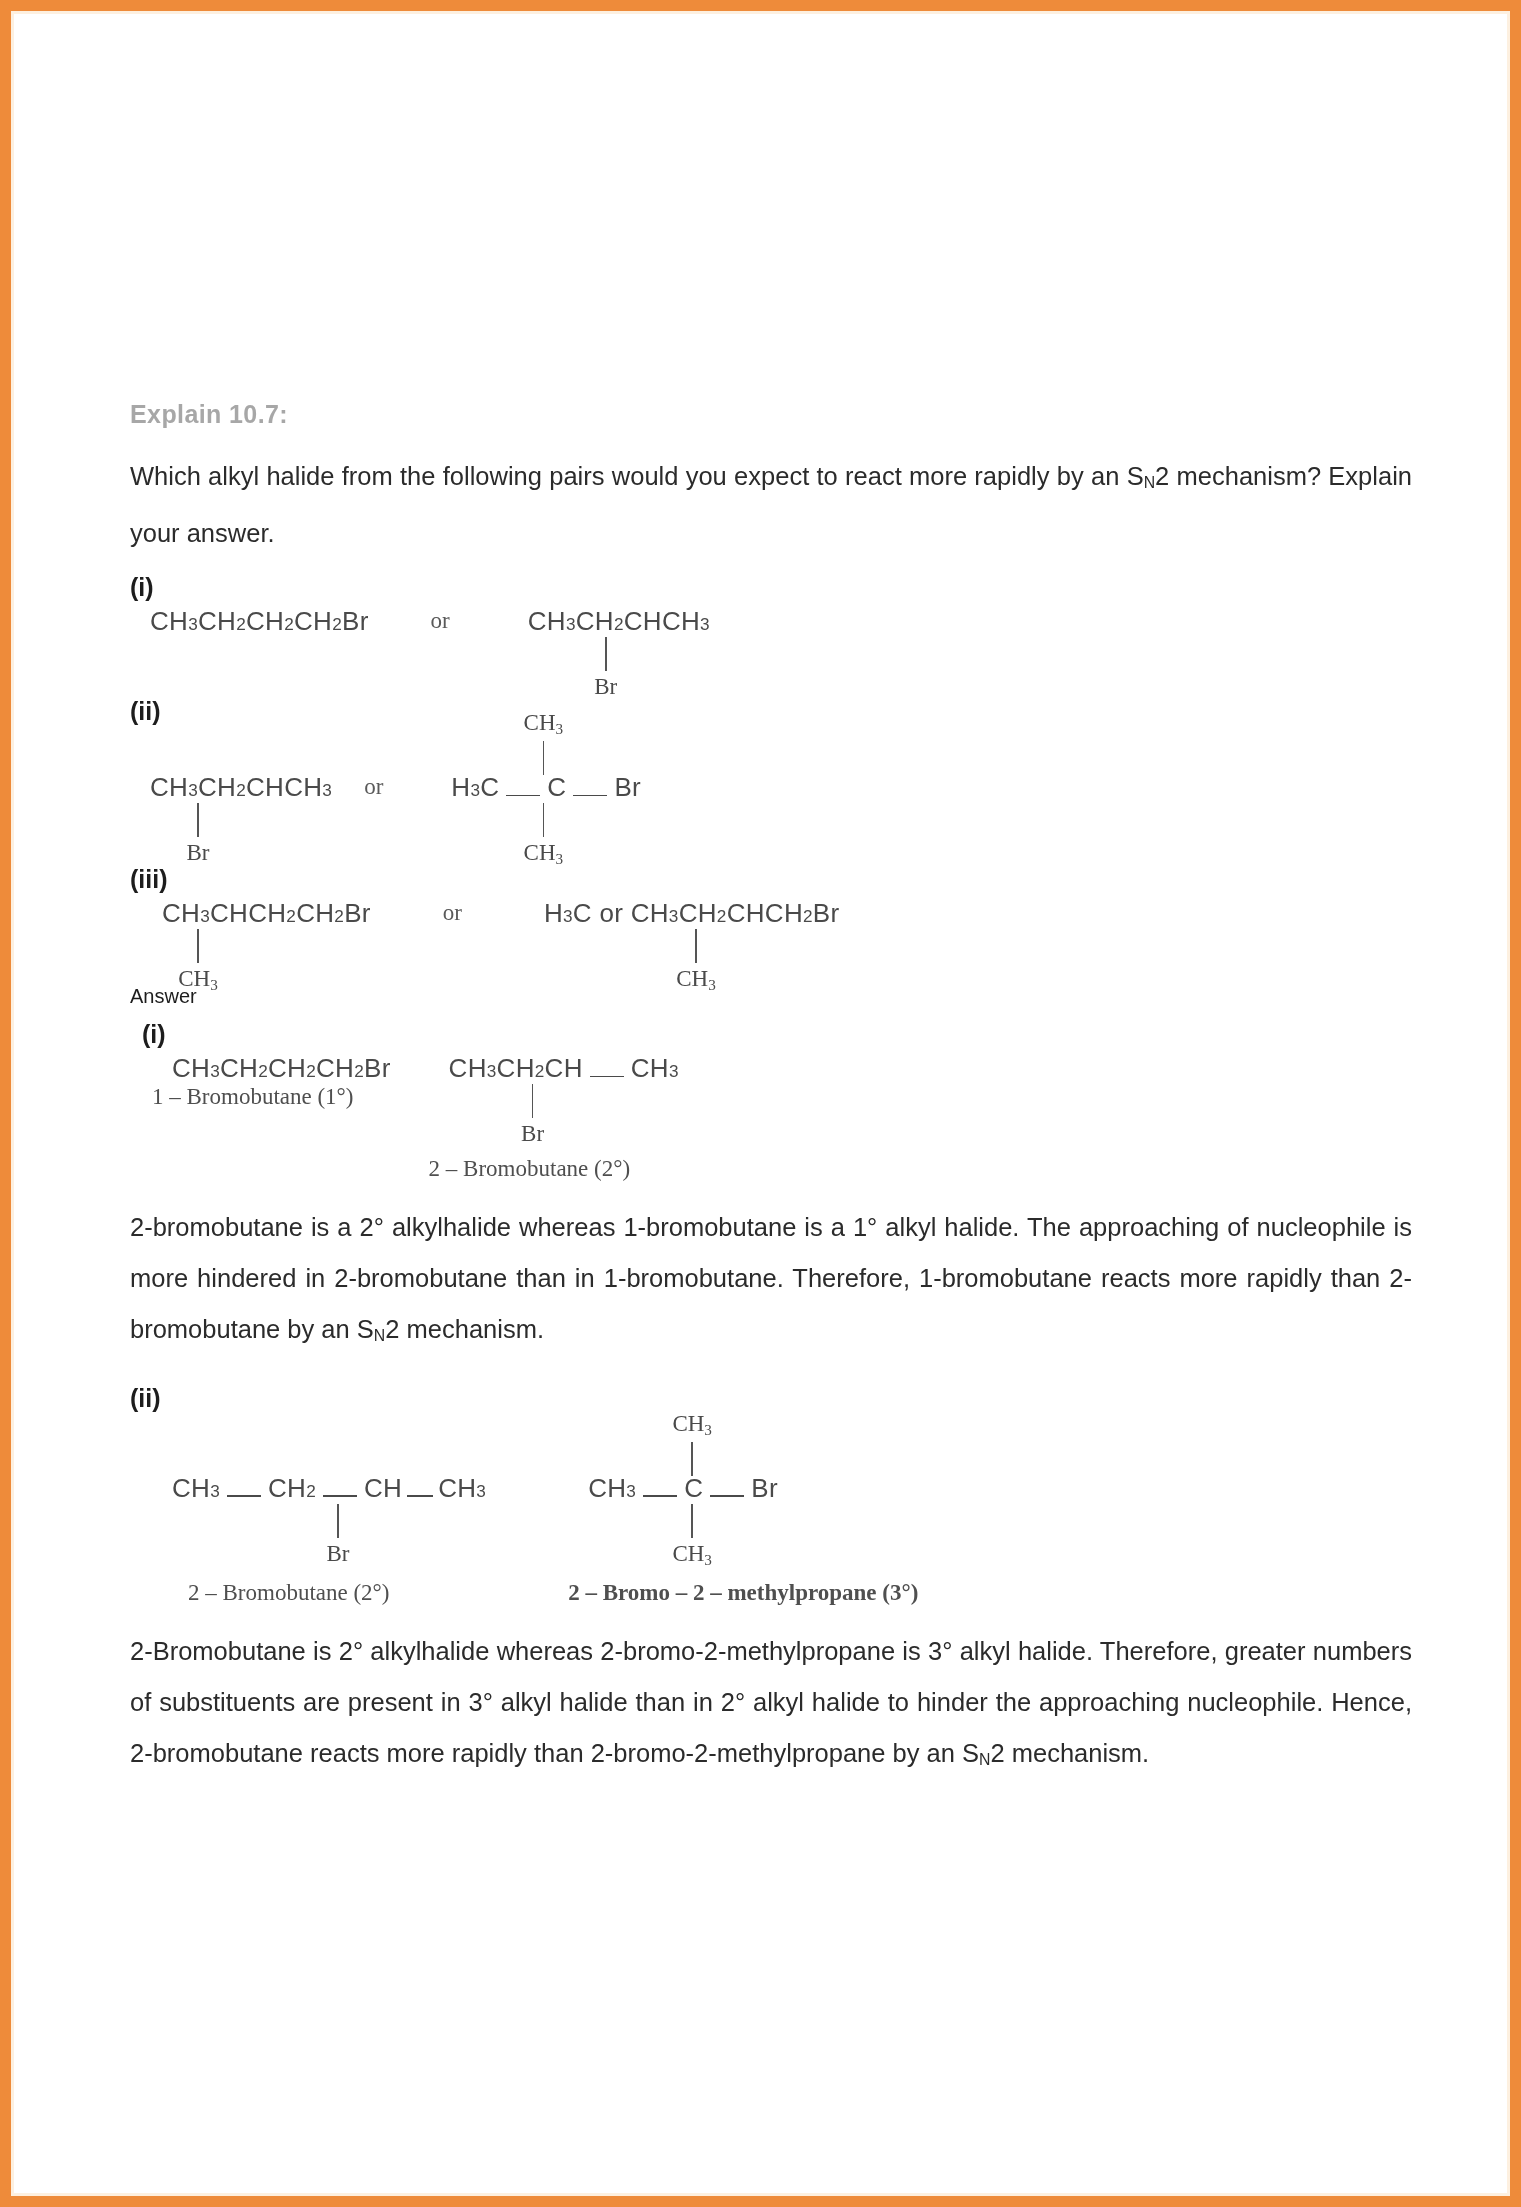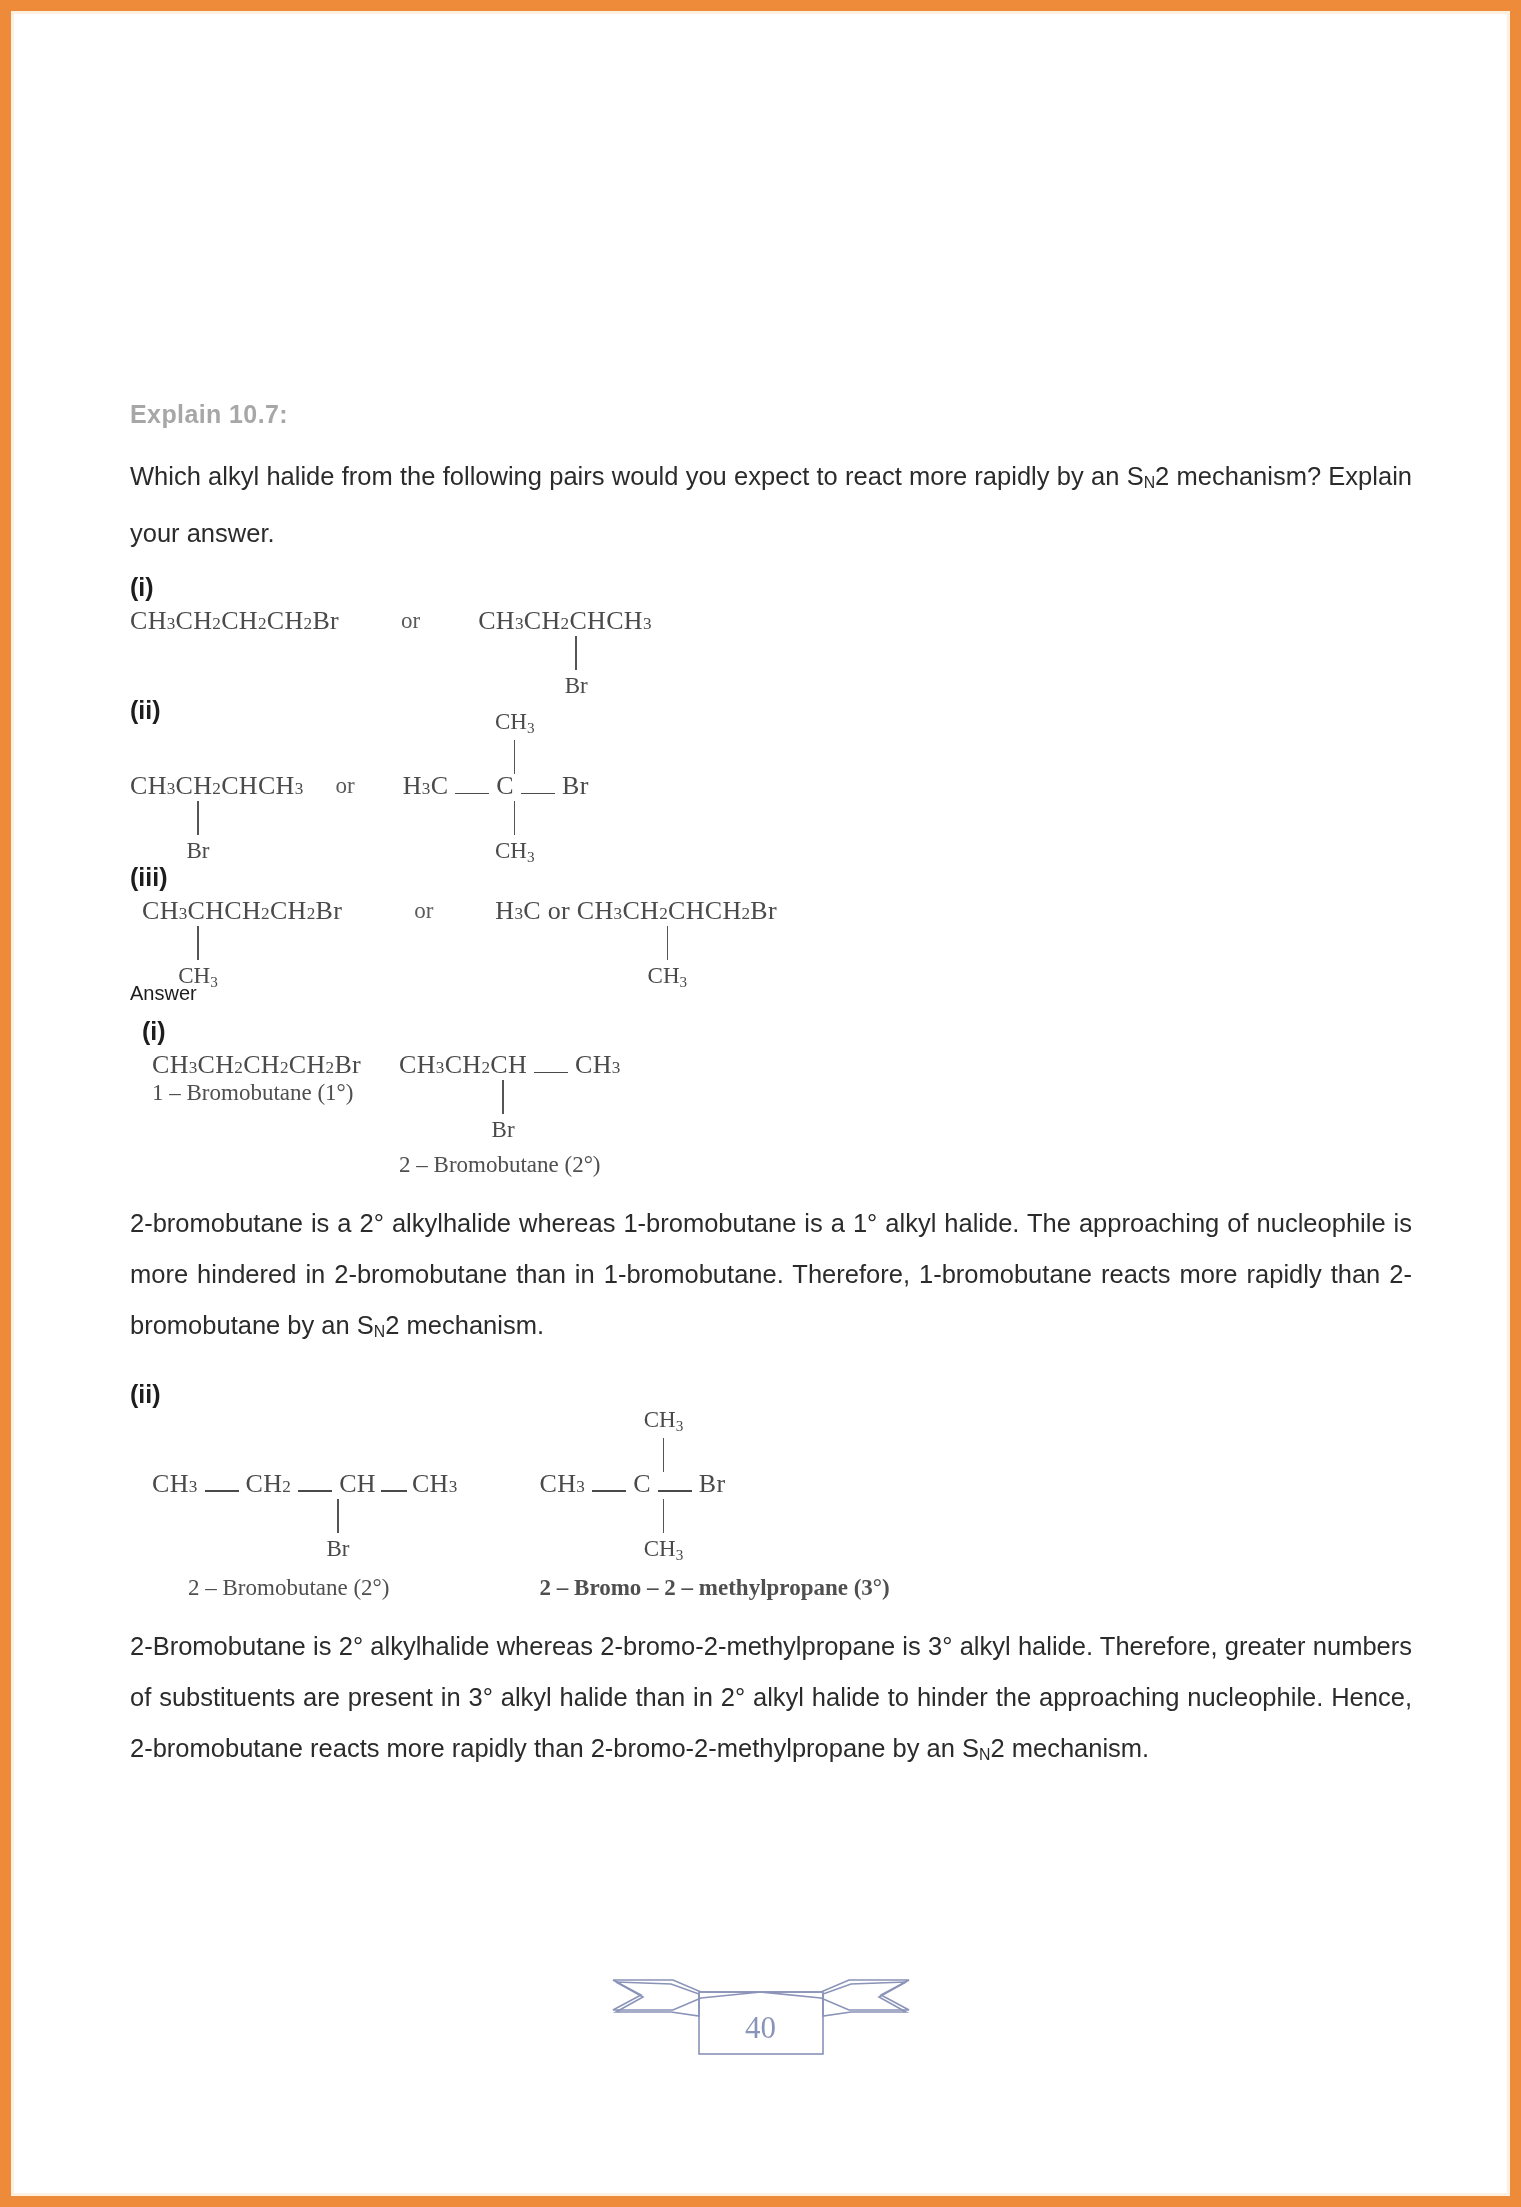--- a/index.html
+++ b/index.html
@@ -71,25 +71,26 @@
   .roman-label.indent { margin-left: 12px; }
 
   .answer-label {
     font-size: 20px;
     color: #1d1d1d;
     margin: 22px 0 6px 0;
   }
 
   
   .chem {
-    font-family: Liberation Serif, serif;
+    font-family: Liberation Sans, sans-serif;
     color: #4a4a4a;
     font-size: 26px;
     letter-spacing: .3px;
     white-space: nowrap;
+    margin-left: 20px;
   }
   .chem sub { font-size: 0.66em; vertical-align: -0.25em; }
 
   .chem-row {
     display: flex;
     align-items: flex-start;
   }
 
   
   .stack {
@@ -339,28 +340,14 @@
         <div class="caption" style="margin-top:76px;font-weight:bold;">2 – Bromo – 2 – methylpropane (3°)</div>
       </div>
     </div>
 
     <p class="body-text" style="margin-top:20px;">
       <span>2-Bromobutane is 2° alkylhalide whereas 2-bromo-2-methylpropane is 3° alkyl halide. Therefore, greater numbers of substituents are present in 3° alkyl halide than in 2° alkyl halide to hinder the approaching nucleophile. Hence, 2-bromobutane reacts more rapidly than 2-bromo-2-methylpropane by an S</span><sub class="sn">N</sub><span>2 mechanism.</span>
     </p>
 
   </div>
 
-  <div class="footer">
-    <div class="ribbon">
-      <svg width="300" height="96" viewBox="0 0 300 96">
-        <g fill="none" stroke="#8a93b8" stroke-width="1.6">
-          <path d="M2 14 L62 14 L90 26 L150 26 L90 32 L62 44 L2 44 L30 29 Z"></path>
-          <path d="M298 14 L238 14 L210 26 L150 26 L210 32 L238 44 L298 44 L270 29 Z"></path>
-          <path d="M5 16 L60 18 L88 28 L88 50 L60 46 L5 46 L32 31 Z"></path>
-          <path d="M295 16 L240 18 L212 28 L212 50 L240 46 L295 46 L268 31 Z"></path>
-          <rect x="88" y="26" width="124" height="62"></rect>
-        </g>
-      </svg>
-      <div class="page-num">40</div>
-    </div>
-  </div>
 
 </div>
 
 </body></html>

